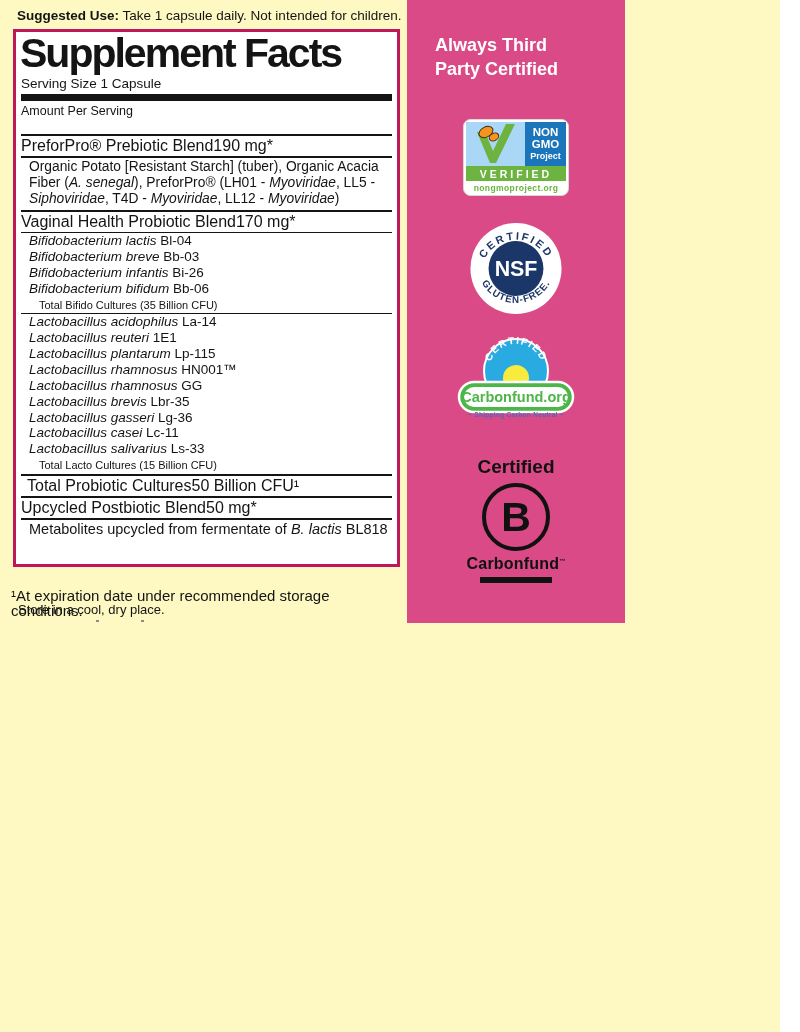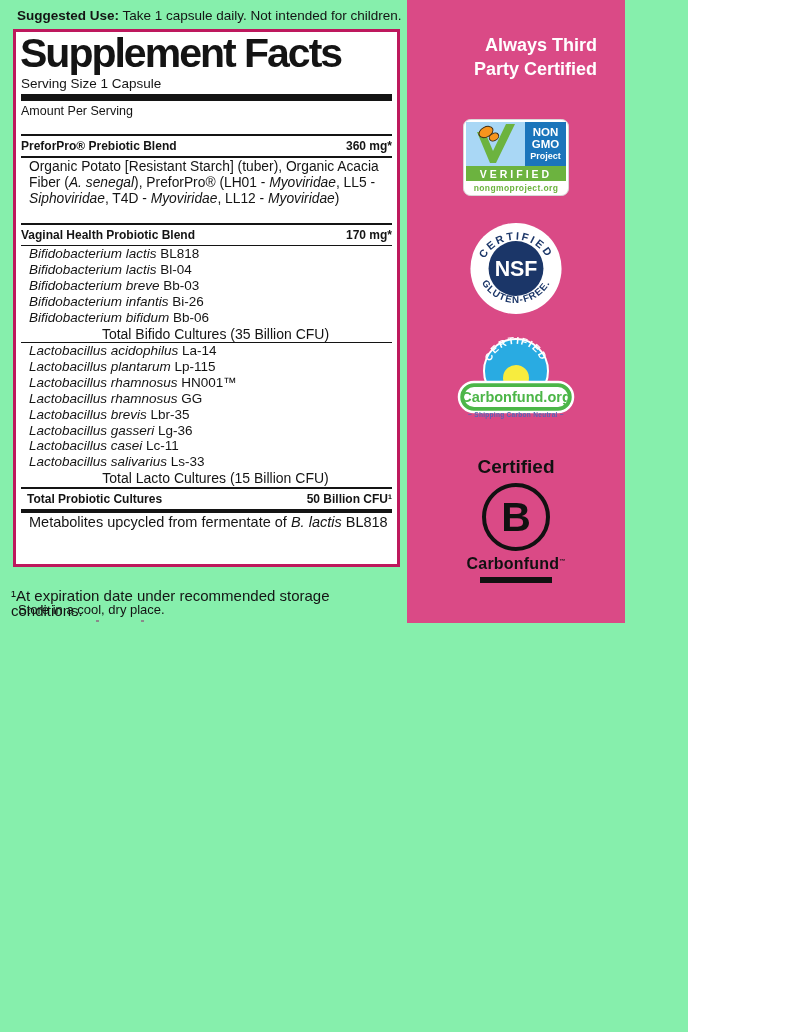--- a/index.html
+++ b/index.html
@@ -1,46 +1,46 @@
 <!DOCTYPE html>
 <html><head>
 <meta charset="utf-8">
 <style>
   html,body{margin:0;padding:0;background:#fff;}
-  .page{position:relative;width:688px;height:1032px;background:#86efac;overflow:hidden;
+  .page{position:relative;width:780px;height:1032px;background:#fef9c3;overflow:hidden;
         font-family:"Liberation Sans",sans-serif;color:#141414;}
 
   
   .suggested{position:absolute;left:17px;top:8px;width:386px;font-size:13.5px;line-height:16px;}
   .suggested b{font-weight:bold;}
 
   .sf-box{position:absolute;left:13px;top:29px;width:387px;height:538px;
           border:3px solid #be185d;box-sizing:border-box;padding:0 5px;background:#fff;overflow:hidden;}
   .sf-title{font-size:41px;font-weight:bold;letter-spacing:-2px;line-height:41px;margin:1px 0 2px -1px;white-space:nowrap;}
   .sf-serving{font-size:13.5px;line-height:15px;}
   .bar-thick{height:7px;background:#141414;margin:3px 0 2px;}
   .sf-aps{font-size:12.5px;font-weight:normal;line-height:15px;padding:1px 0 15px;}
   .rule2{border-top:2.5px solid #141414;}
   .rule1{border-top:1.5px solid #141414;}
-  .brow{display:flex;justify-content:space-between;font-weight:bold;font-size:12px;line-height:16px;padding:2px 0;}
+  .brow{display:flex;justify-content:flex-start;font-weight:normal;font-size:16px;line-height:16px;padding:2px 0;}
   .ind6{padding-left:6px;}
-  .desc{font-size:13.8px;line-height:16px;padding:1px 0 16px 8px;}
+  .desc{font-size:13.8px;line-height:16px;padding:1px 0 3px 8px;}
   .org-row{font-size:13.5px;line-height:15.9px;padding-left:8px;}
   .it{font-style:italic;}
-  .org-total{font-size:14px;line-height:16.5px;padding-left:18px;text-align:center;}
+  .org-total{font-size:11px;line-height:16.5px;padding-left:18px;}
 
   .other{position:absolute;left:17px;top:572px;width:390px;font-size:13.8px;line-height:16px;}
   .note1{position:absolute;left:11px;top:589px;width:390px;font-size:15px;line-height:14.5px;}
   .note2{position:absolute;left:18px;top:603px;width:390px;font-size:13px;line-height:14.5px;}
   .clip-dot{position:absolute;top:620px;width:3px;height:2px;background:#8a8a8a;}
 
   
   .pink{position:absolute;left:407px;top:0;width:218px;height:623px;background:#da4a86;}
   .pink-head{position:absolute;top:33px;left:0;width:100%;box-sizing:border-box;padding:0 28px;
-             text-align:right;color:#fff;font-weight:bold;font-size:18px;line-height:24px;}
+             text-align:left;color:#fff;font-weight:bold;font-size:18px;line-height:24px;}
   .badge{position:absolute;left:50%;transform:translateX(-50%);}
   .b-nongmo{top:119px;}
   .b-nsf{top:222px;}
   .b-carbon{top:337px;}
   .carbon-tag{position:absolute;top:411px;left:0;width:100%;text-align:center;
               color:#5565b8;font-size:6.5px;font-weight:bold;letter-spacing:.3px;}
   .bcorp{position:absolute;top:456px;left:0;width:100%;text-align:center;color:#111;}
   .bcorp-cert{font-size:19px;font-weight:bold;}
   .bcorp-circle{width:60px;height:60px;border:4px solid #111;border-radius:50%;
                 margin:5px auto 4px;display:flex;align-items:center;justify-content:center;
@@ -60,59 +60,63 @@
 
   <div class="sf-box">
     <div class="sf-title">Supplement Facts</div>
     <div class="sf-serving">Serving Size 1 Capsule</div>
     <div class="bar-thick"></div>
     <div class="sf-aps">Amount Per Serving</div>
     <div class="rule2"></div>
 
     <div class="brow">
       <span>PreforPro® Prebiotic Blend</span>
-      <span>360 mg*</span>
+      <span>190 mg*</span>
     </div>
     <div class="rule2"></div>
     <div class="desc"><span>Organic Potato [Resistant Starch] (tuber), Organic Acacia Fiber (</span><span class="it">A. senegal</span><span>), PreforPro® (LH01 - </span><span class="it">Myoviridae</span><span>, LL5 - </span><span class="it">Siphoviridae</span><span>, T4D - </span><span class="it">Myoviridae</span><span>, LL12 - </span><span class="it">Myoviridae</span><span>)</span></div>
     <div class="rule2"></div>
 
     <div class="brow">
       <span>Vaginal Health Probiotic Blend</span>
       <span>170 mg*</span>
     </div>
     <div class="rule1"></div>
     <div>
-        <div class="org-row"><span class="it">Bifidobacterium lactis</span> BL818</div>
         <div class="org-row"><span class="it">Bifidobacterium lactis</span> Bl-04</div>
         <div class="org-row"><span class="it">Bifidobacterium breve</span> Bb-03</div>
         <div class="org-row"><span class="it">Bifidobacterium infantis</span> Bi-26</div>
         <div class="org-row"><span class="it">Bifidobacterium bifidum</span> Bb-06</div>
       </div>
     <div class="org-total">Total Bifido Cultures (35 Billion CFU)</div>
     <div class="rule1"></div>
     <div>
         <div class="org-row"><span class="it">Lactobacillus acidophilus</span> La-14</div>
+        <div class="org-row"><span class="it">Lactobacillus reuteri</span> 1E1</div>
         <div class="org-row"><span class="it">Lactobacillus plantarum</span> Lp-115</div>
         <div class="org-row"><span class="it">Lactobacillus rhamnosus</span> HN001™</div>
         <div class="org-row"><span class="it">Lactobacillus rhamnosus</span> GG</div>
         <div class="org-row"><span class="it">Lactobacillus brevis</span> Lbr-35</div>
         <div class="org-row"><span class="it">Lactobacillus gasseri</span> Lg-36</div>
         <div class="org-row"><span class="it">Lactobacillus casei</span> Lc-11</div>
         <div class="org-row"><span class="it">Lactobacillus salivarius</span> Ls-33</div>
       </div>
     <div class="org-total">Total Lacto Cultures (15 Billion CFU)</div>
     <div class="rule2"></div>
 
     <div class="brow ind6">
       <span>Total Probiotic Cultures</span>
       <span>50 Billion CFU¹</span>
     </div>
     <div class="rule2"></div>
 
+    <div class="brow">
+      <span>Upcycled Postbiotic Blend</span>
+      <span>50 mg*</span>
+    </div>
     <div class="rule2"></div>
     <div class="desc" style="font-size:14.5px;"><span>Metabolites upcycled from fermentate of </span><span class="it">B. lactis</span><span> BL818</span></div>
 
   </div>
 
   <div class="note1">¹At expiration date under recommended storage conditions.</div>
   <div class="note2">Store in a cool, dry place.</div>
   <div class="clip-dot" style="left:96px;"></div>
   <div class="clip-dot" style="left:141px;"></div>
 

